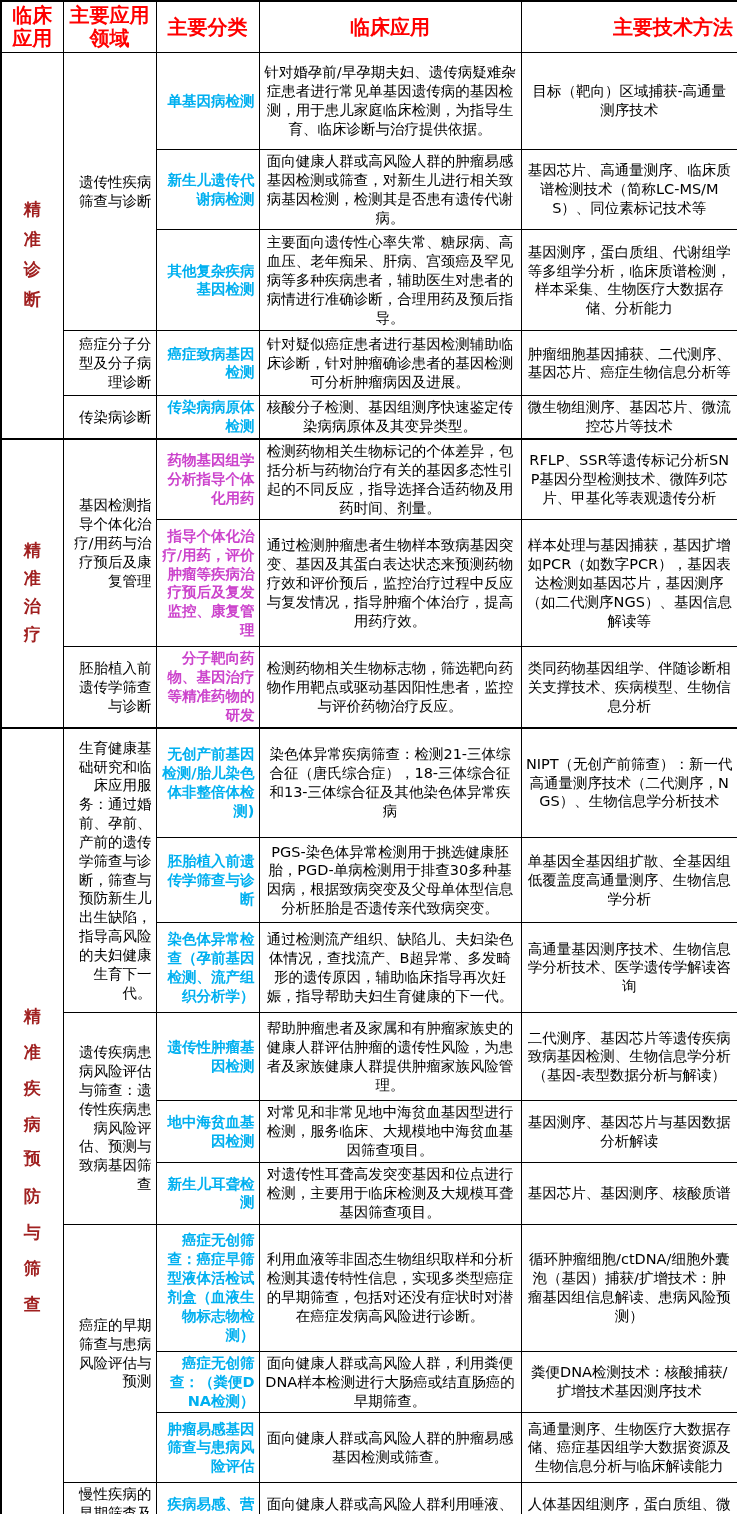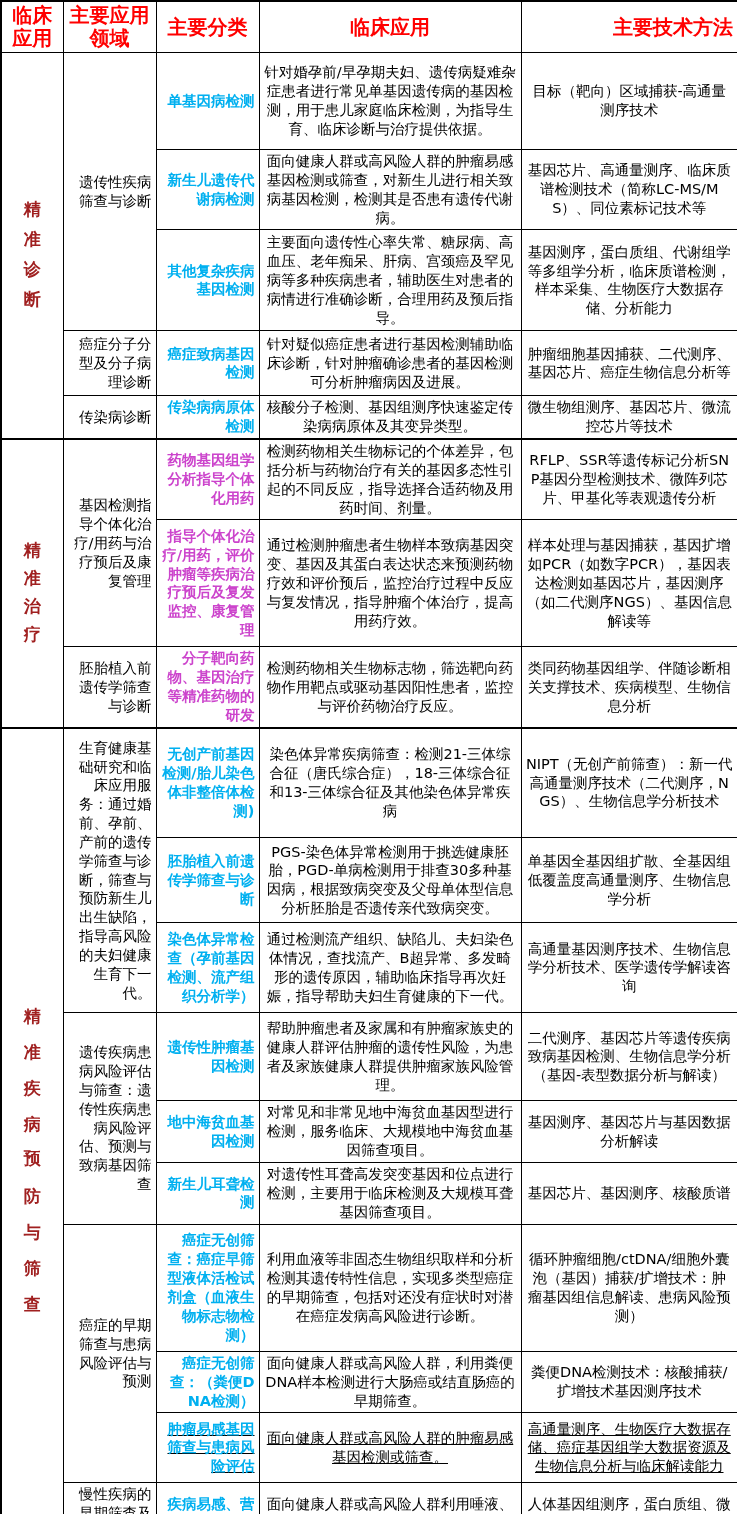--- a/index.html
+++ b/index.html
@@ -73,21 +73,21 @@
   }
   td.cell-class.magenta { color: var(--classification-magenta); }
   td.cell-clin, td.cell-tech { text-align: center; }
   tr.grp-top td { border-top: 2px solid var(--border-color); }
   
   tr.r1  { height: 97px; }  tr.r2  { height: 80px; }  tr.r3  { height: 101px; }
   tr.r4  { height: 65px; }  tr.r5  { height: 42px; margin-top: 32px; }  tr.r6  { height: 74px; }
   tr.r7  { height: 127px; } tr.r8  { height: 65px; }  tr.r9  { height: 110px; }
   tr.r10 { height: 85px; }  tr.r11 { height: 90px; }  tr.r12 { height: 88px; }
   tr.r13 { height: 56px; }  tr.r14 { height: 62px; margin-top: 32px; }  tr.r15 { height: 127px; }
-  tr.r16 { height: 58px; }  tr.r17 { height: 70px; text-decoration: underline; }  tr.r18 { height: 89px; }
+  tr.r16 { height: 58px; }  tr.r17 { height: 70px; }  tr.r18 { height: 89px; }
 </style>
 </head>
 <body>
 
 <table class="med-table">
   <colgroup>
     <col class="c-app">
       <col class="c-field">
       <col class="c-class">
       <col class="c-clin">

